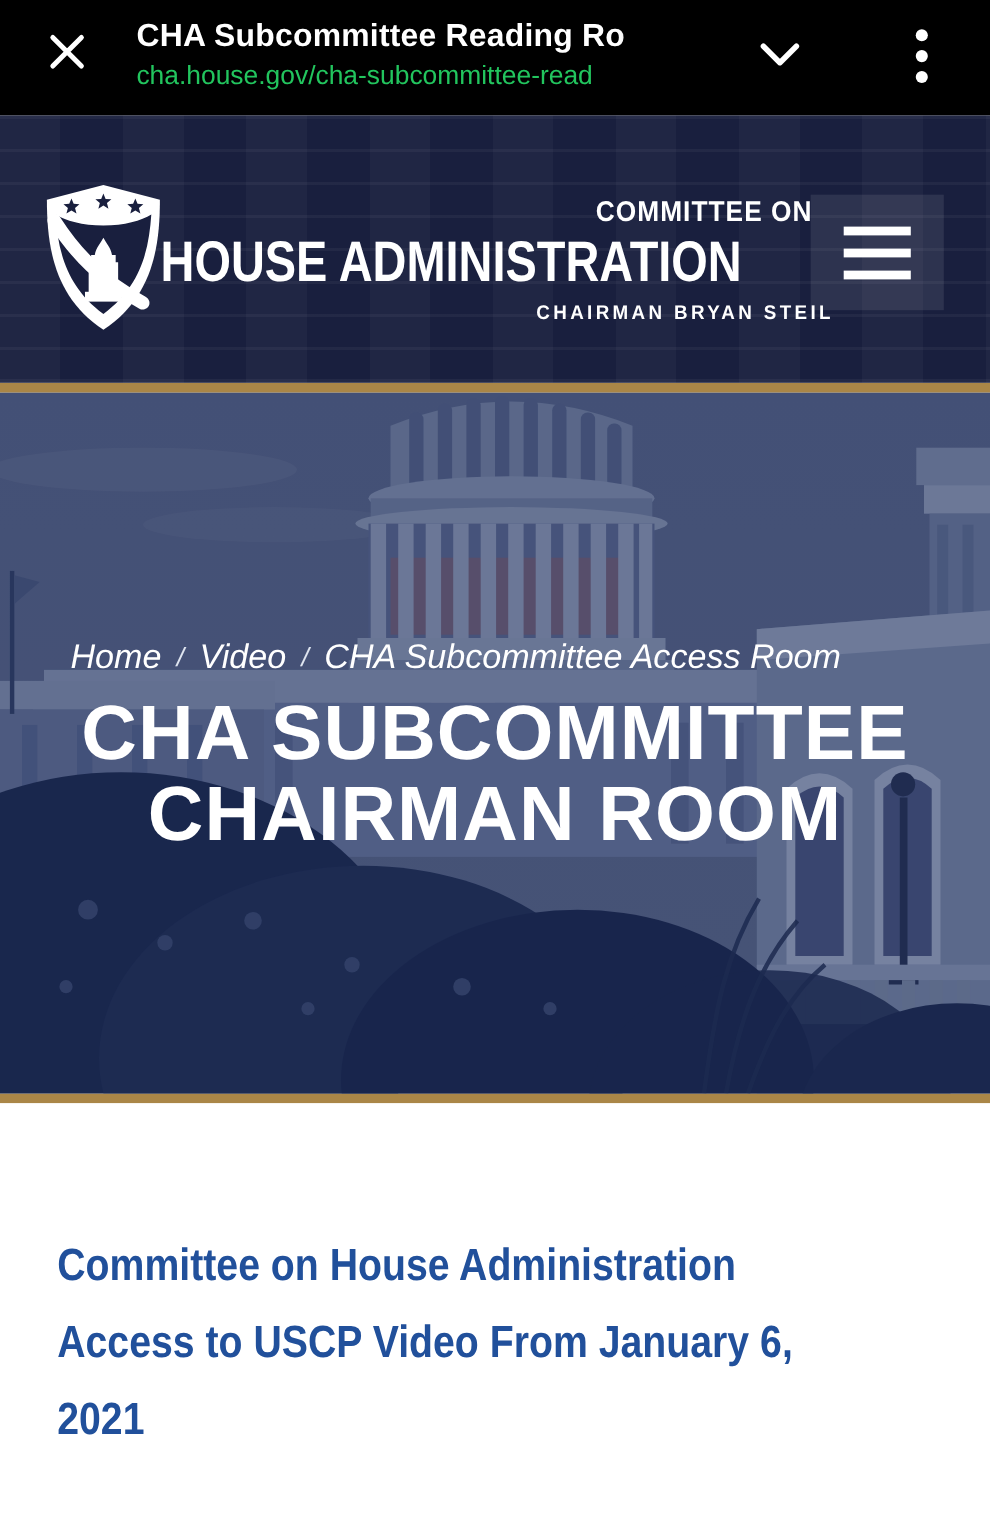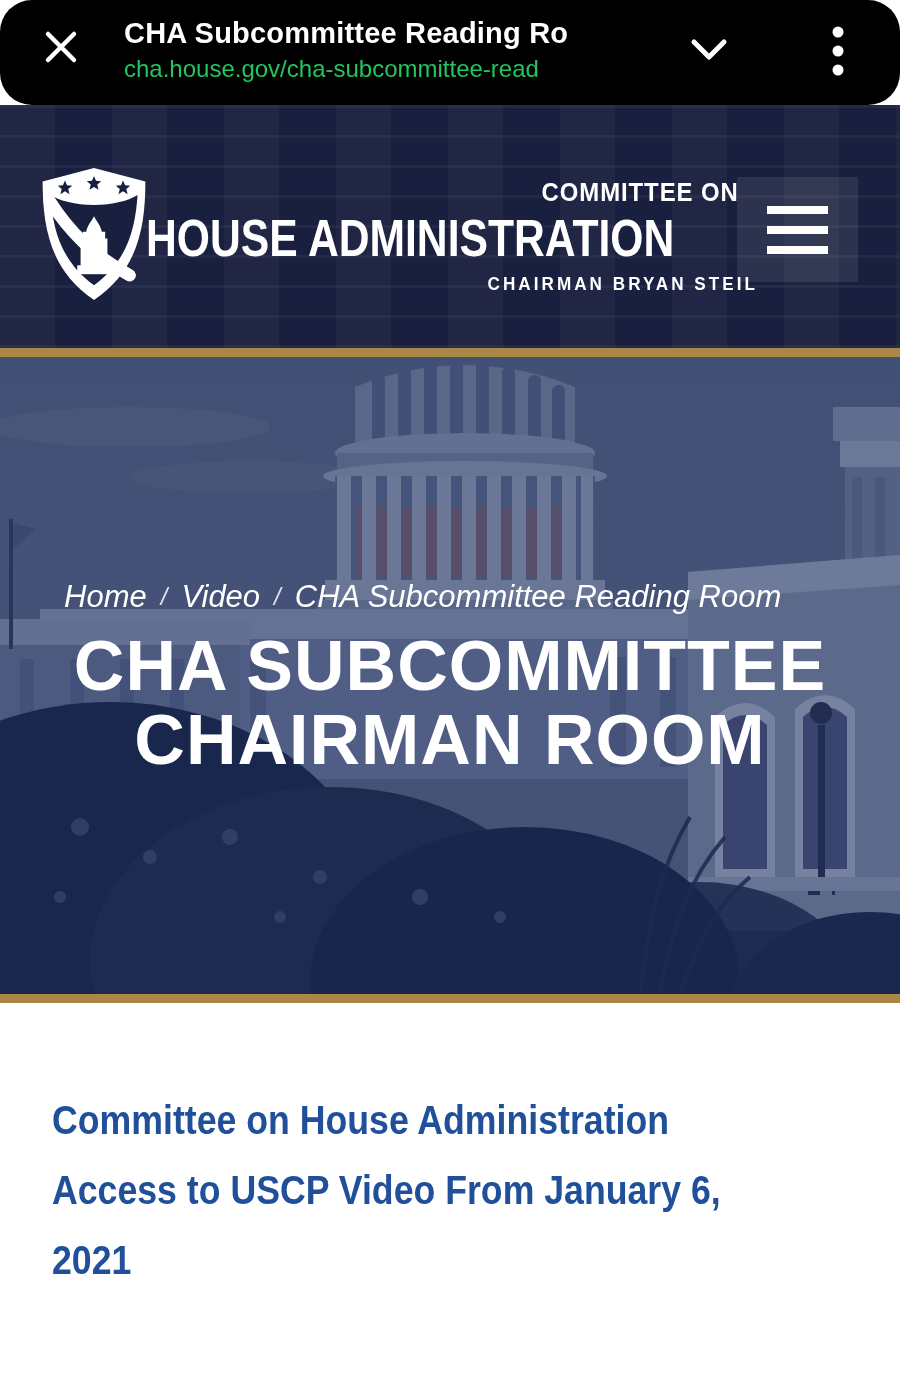--- a/index.html
+++ b/index.html
@@ -1,20 +1,20 @@
 <!DOCTYPE html>
 <html><head>
 <meta charset="utf-8">
 <style>
   * { margin:0; padding:0; box-sizing:border-box; }
   html,body { width:900px; }
   body { width:900px; height:1393px; font-family:"Liberation Sans", sans-serif; background:#fff; overflow:hidden; }
 
   
-  .browser-bar { position:relative; width:900px; height:105px; background:#000;border-radius:32px; }
+  .browser-bar { position:relative; width:900px; height:105px; background:#000; }
   .bb-close { position:absolute; left:42px; top:28px; width:38px; height:38px; cursor:pointer; }
   .bb-text { position:absolute; left:124px; top:13px; width:548px; overflow:hidden; white-space:nowrap;
              -webkit-mask-image:linear-gradient(90deg,#000 80%,transparent 97%);
              mask-image:linear-gradient(90deg,#000 80%,transparent 97%); }
   .bb-title { color:#fff; font-size:29px; font-weight:600; letter-spacing:.2px; line-height:40px; }
   .bb-url { color:#22c55e; font-size:24px; font-weight:400; line-height:32px; }
   .bb-chevron { position:absolute; left:686px; top:30px; width:46px; height:40px; cursor:pointer; }
   .bb-kebab { position:absolute; left:820px; top:22px; width:36px; height:58px; cursor:pointer; }
 
   
@@ -38,21 +38,21 @@
   .hero { position:relative; width:900px; height:637px; background:#4e5c80; overflow:hidden; }
   .hero svg.scene { position:absolute; inset:0; width:100%; height:100%; }
   .breadcrumb { position:absolute; left:64px; top:222px; color:#fff; font-style:italic; font-size:31px; white-space:nowrap; }
   .breadcrumb a { color:#fff; text-decoration:none; cursor:pointer;margin-top:44px; }
   .breadcrumb .sep { font-size:24px; color:#dfe5f0; margin:0 14px; vertical-align:2px; }
   .hero-title { position:absolute; left:0; top:272px; width:900px; text-align:center; color:#fff;
                 font-size:70px; font-weight:700; line-height:74px; letter-spacing:1px; }
 
   
   .content { width:900px; height:390px; background:#fff; }
-  .article-title { display:inline-block; padding:82px 0 0 52px; width:850px; }
+  .article-title { display:inline-block; padding:112px 0 0 52px; width:850px; }
   .article-title a { display:inline-block; width:800px; color:#21509b; font-size:41px; font-weight:700;
                      line-height:70px; text-decoration:none; transform:scaleX(.87); transform-origin:left; cursor:pointer; }
 </style>
 </head>
 <body>
 
 <div class="browser-bar">
   <svg class="bb-close" viewBox="0 0 38 38">
     <path d="M6 6 L32 32 M32 6 L6 32" stroke="#fff" stroke-width="4.5" stroke-linecap="round" fill="none"></path>
   </svg>
@@ -234,21 +234,21 @@
         <circle cx="420" cy="540" r="8"></circle>
         <circle cx="500" cy="560" r="6"></circle>
       <circle cx="60" cy="540" r="6"></circle>
         <circle cx="280" cy="560" r="6"></circle>
     </g>
 
     <rect x="0" y="0" width="900" height="637" fill="rgba(36,48,86,0.30)"></rect>
   </svg>
 
   <nav class="breadcrumb">
-    <a>Home</a><span class="sep">/</span><a>Video</a><span class="sep">/</span><span>CHA Subcommittee Reading Room</span>
+    <a>Home</a><span class="sep">/</span><a>Video</a><span class="sep">/</span><span>CHA Subcommittee Access Room</span>
   </nav>
 
   <h1 class="hero-title">
     <span>CHA SUBCOMMITTEE</span><br>
     <span>CHAIRMAN ROOM</span>
   </h1>
 </section>
 
 <div class="gold-bar"></div>
 

